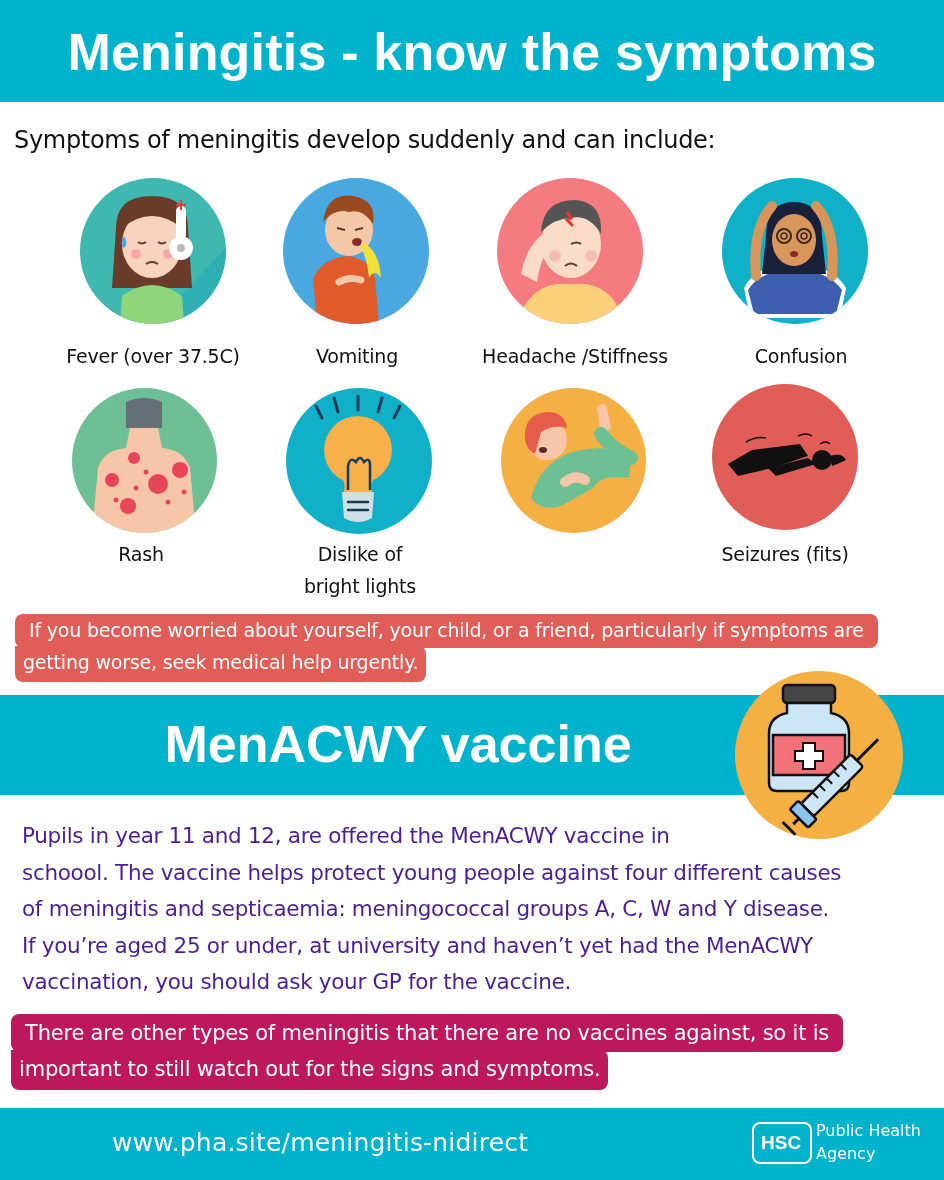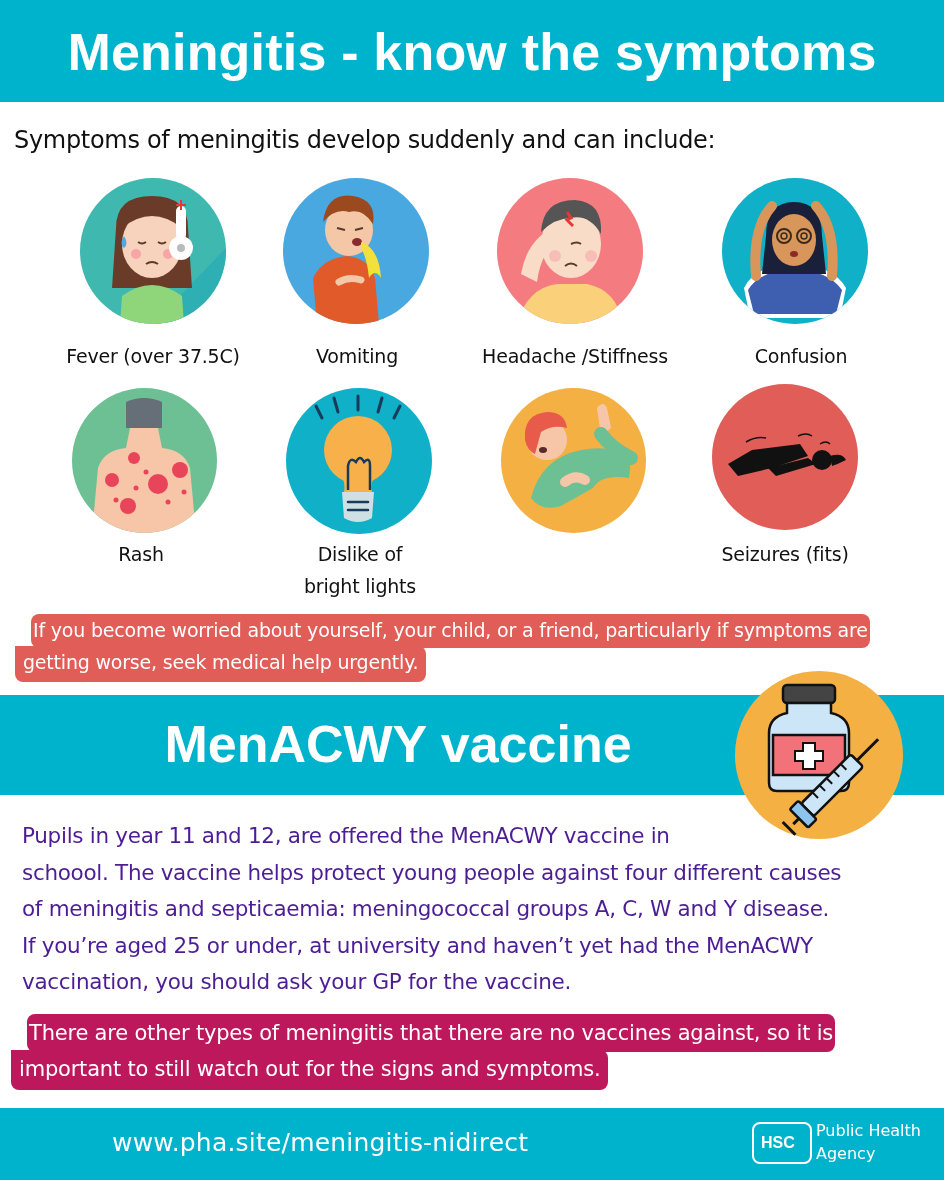--- a/index.html
+++ b/index.html
@@ -8,35 +8,35 @@
   .band{position:absolute;left:0;width:944px;background:#00b3cc}
   .header-band{top:0;height:102px}
   .title{position:absolute;left:0;width:944px;top:20px;text-align:center;color:#fff;
          font-family:"Liberation Sans",sans-serif;font-weight:bold;font-size:52px;line-height:64px;letter-spacing:0.2px}
   .intro{position:absolute;left:14px;top:124px;font-size:24px;line-height:32px;color:#111;font-weight:normal;letter-spacing:-0.3px}
   .symptom{position:absolute;width:230px;text-align:center}
   .circle{position:absolute;border-radius:50%;overflow:hidden}
   .circle svg{width:100%;height:100%;display:block}
   .sym-label{position:absolute;left:0;width:230px;font-size:19px;line-height:32px;color:#111;letter-spacing:-0.2px}
   .alert{position:absolute;color:#fff;font-size:19px;line-height:32px;letter-spacing:-0.2px}
-  .alert .l1{position:absolute;left:16px;top:0;height:34px;border-radius:8px;padding:0 2px;white-space:nowrap}
+  .alert .l1{position:absolute;left:0;top:0;height:34px;border-radius:8px;padding:0 14px;white-space:nowrap}
   .alert .l2{position:absolute;left:0;top:32px;height:36px;border-radius:0 8px 8px 8px;padding:0 8px;white-space:nowrap}
   .red .l1,.red .l2{background:#e05d58}
   .green .l1,.green .l2{background:#be185d}
   .vaccine-band{top:695px;height:100px}
   .vaccine-title{position:absolute;left:0;width:796px;top:712px;text-align:center;color:#fff;
          font-family:"Liberation Sans",sans-serif;font-weight:bold;font-size:52px;line-height:64px}
   .vaccine-icon{position:absolute;left:735px;top:671px;width:168px;height:168px}
   .para{position:absolute;left:22px;top:818px;width:910px;font-size:21.5px;line-height:36.5px;color:#4c1d95;letter-spacing:-0.3px}
   .para span{display:block;white-space:nowrap}
   .footer-band{top:1108px;height:72px}
   .url{position:absolute;left:112px;top:1124px;color:#fff;font-size:25px;line-height:38px;letter-spacing:0.2px}
   .logo{position:absolute;left:752px;top:1119px;width:180px;height:48px}
   .logo-box{position:absolute;left:0;top:3px;width:60px;height:42px;border:2.5px solid #fff;border-radius:8px;color:#fff;
-            font-family:"Liberation Sans",sans-serif;font-weight:bold;font-size:16px;line-height:37px;padding-left:7px}
+            font-family:"Liberation Sans",sans-serif;font-weight:bold;font-size:19px;line-height:37px;padding-left:7px}
   .logo-text{position:absolute;left:64px;top:0;color:#fff;font-size:16px;line-height:23px;white-space:nowrap}
 </style>
 </head>
 <body>
 
 <div class="band header-band"></div>
 <h1 class="title">Meningitis - know the symptoms</h1>
 <p class="intro">Symptoms of meningitis develop suddenly and can include:</p>
 
 <div class="symptom" style="left:38px;top:178px;height:200px">

